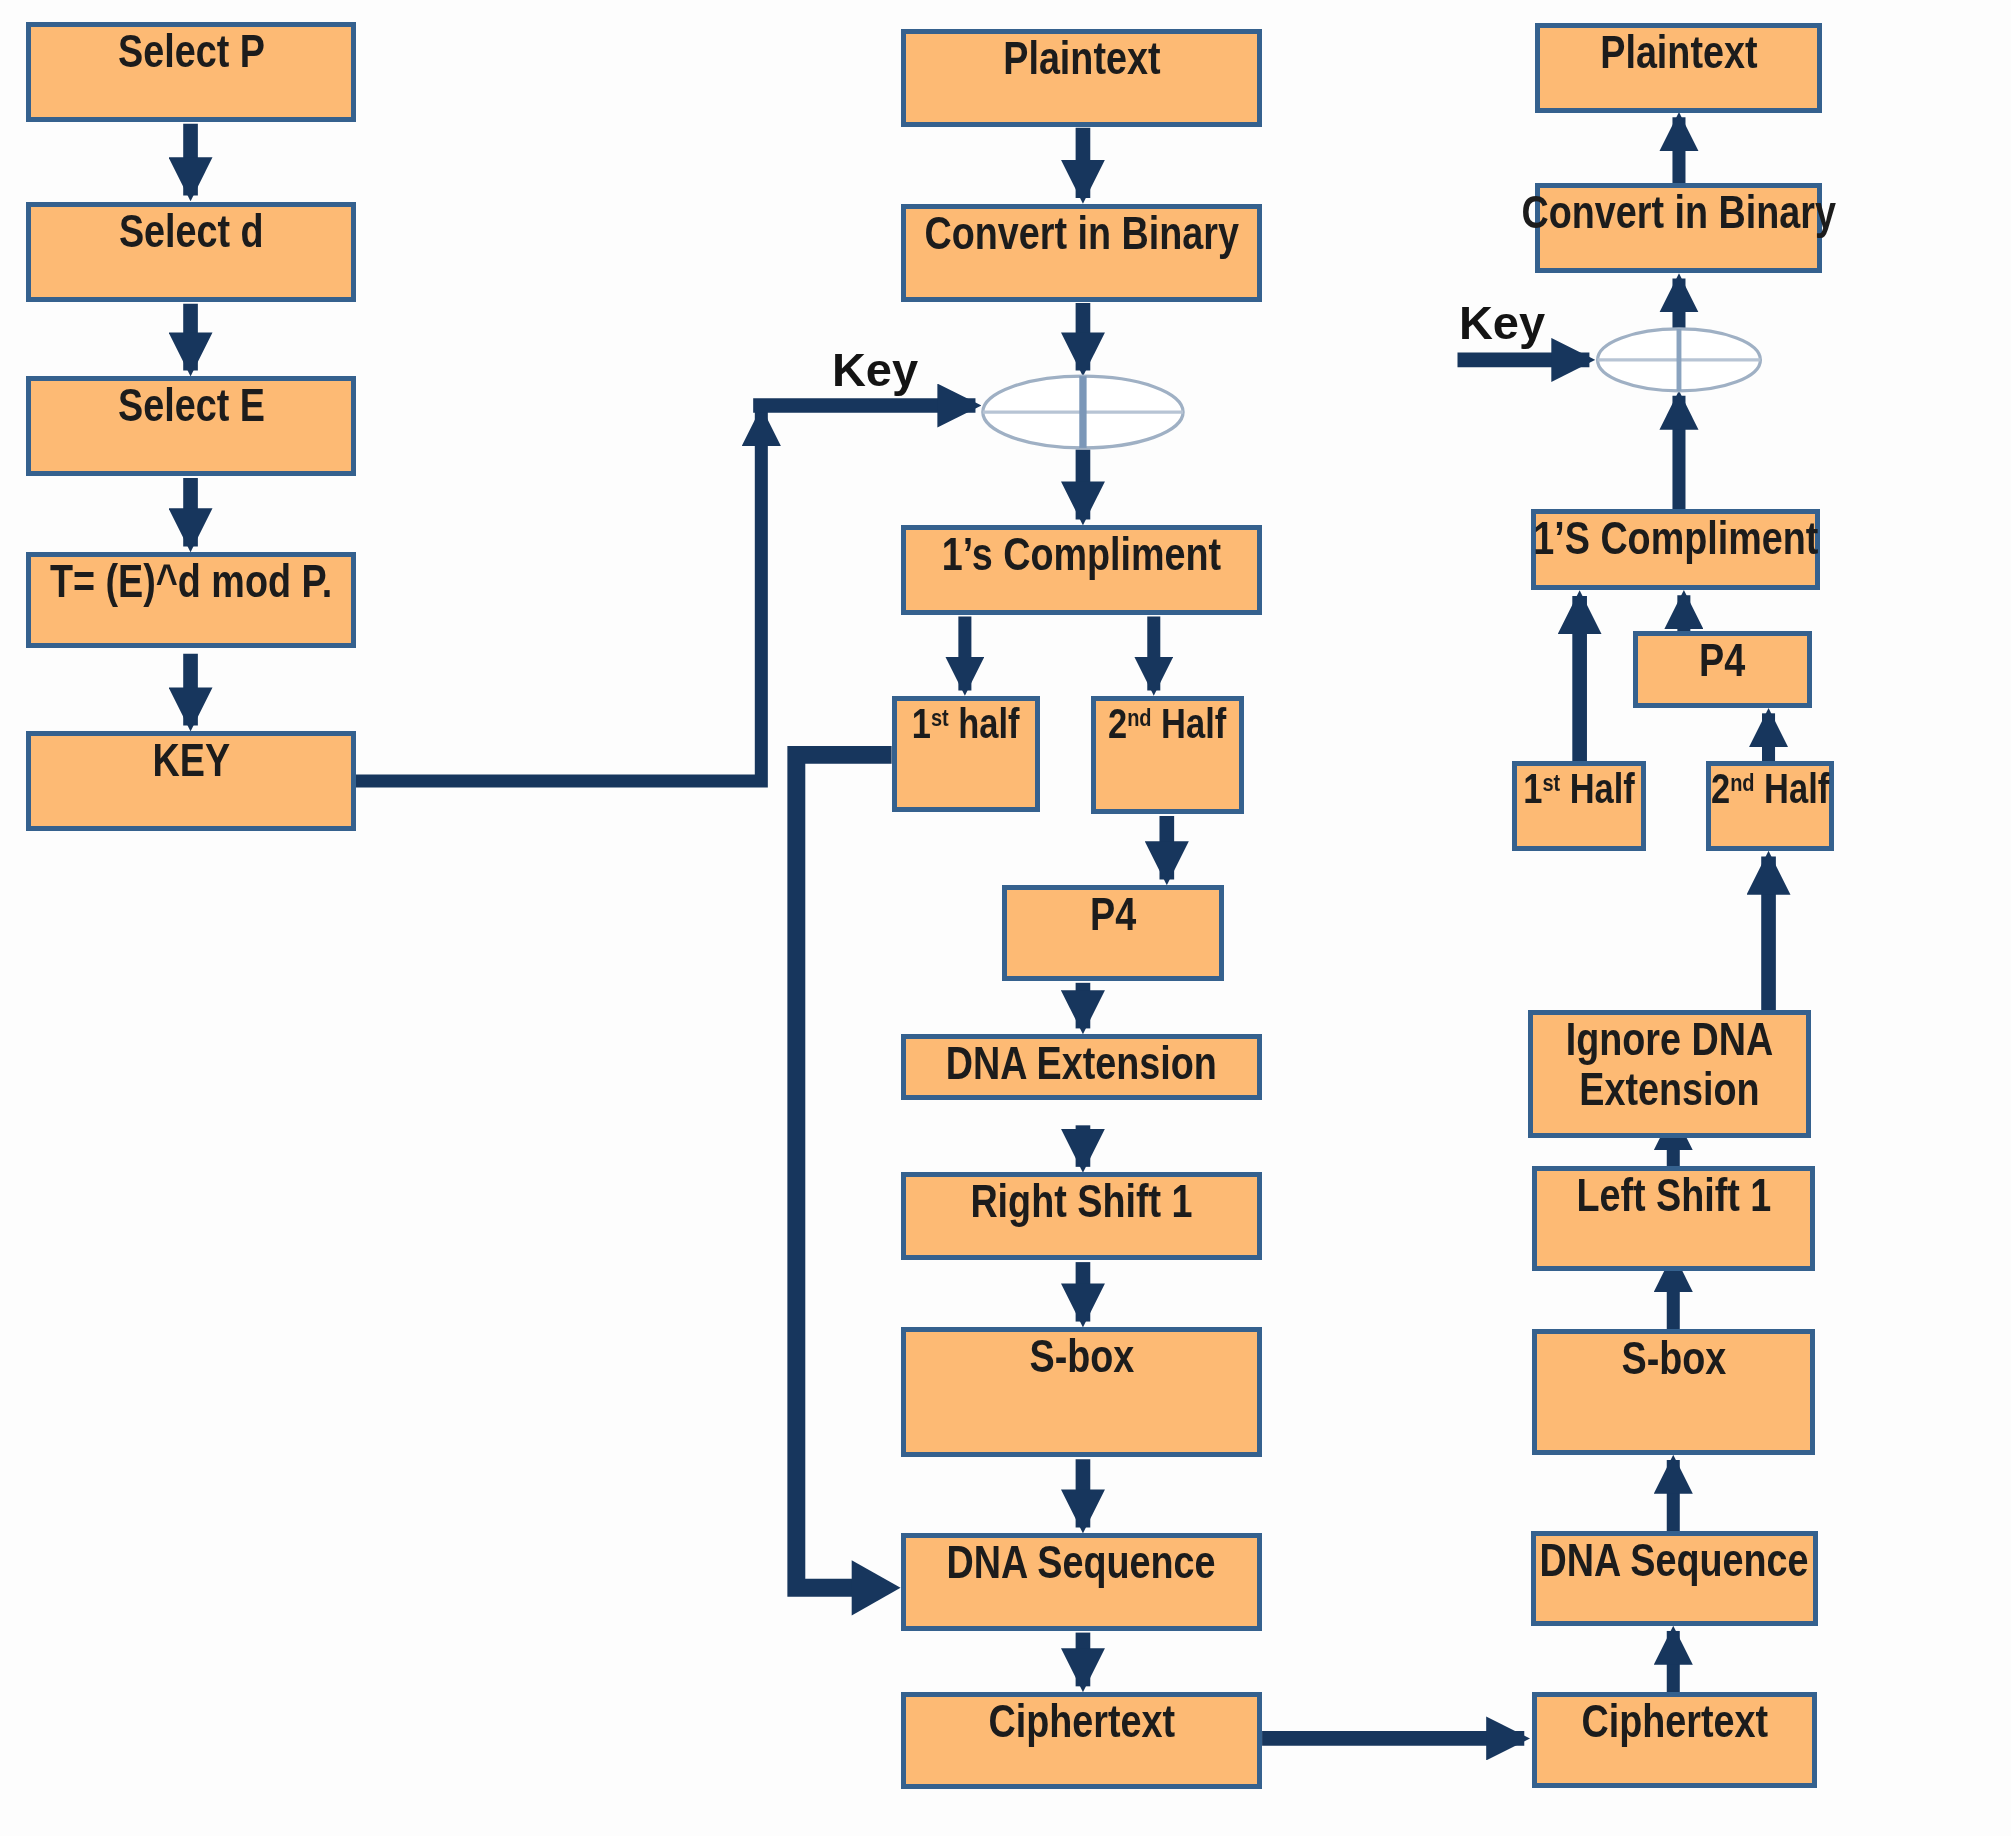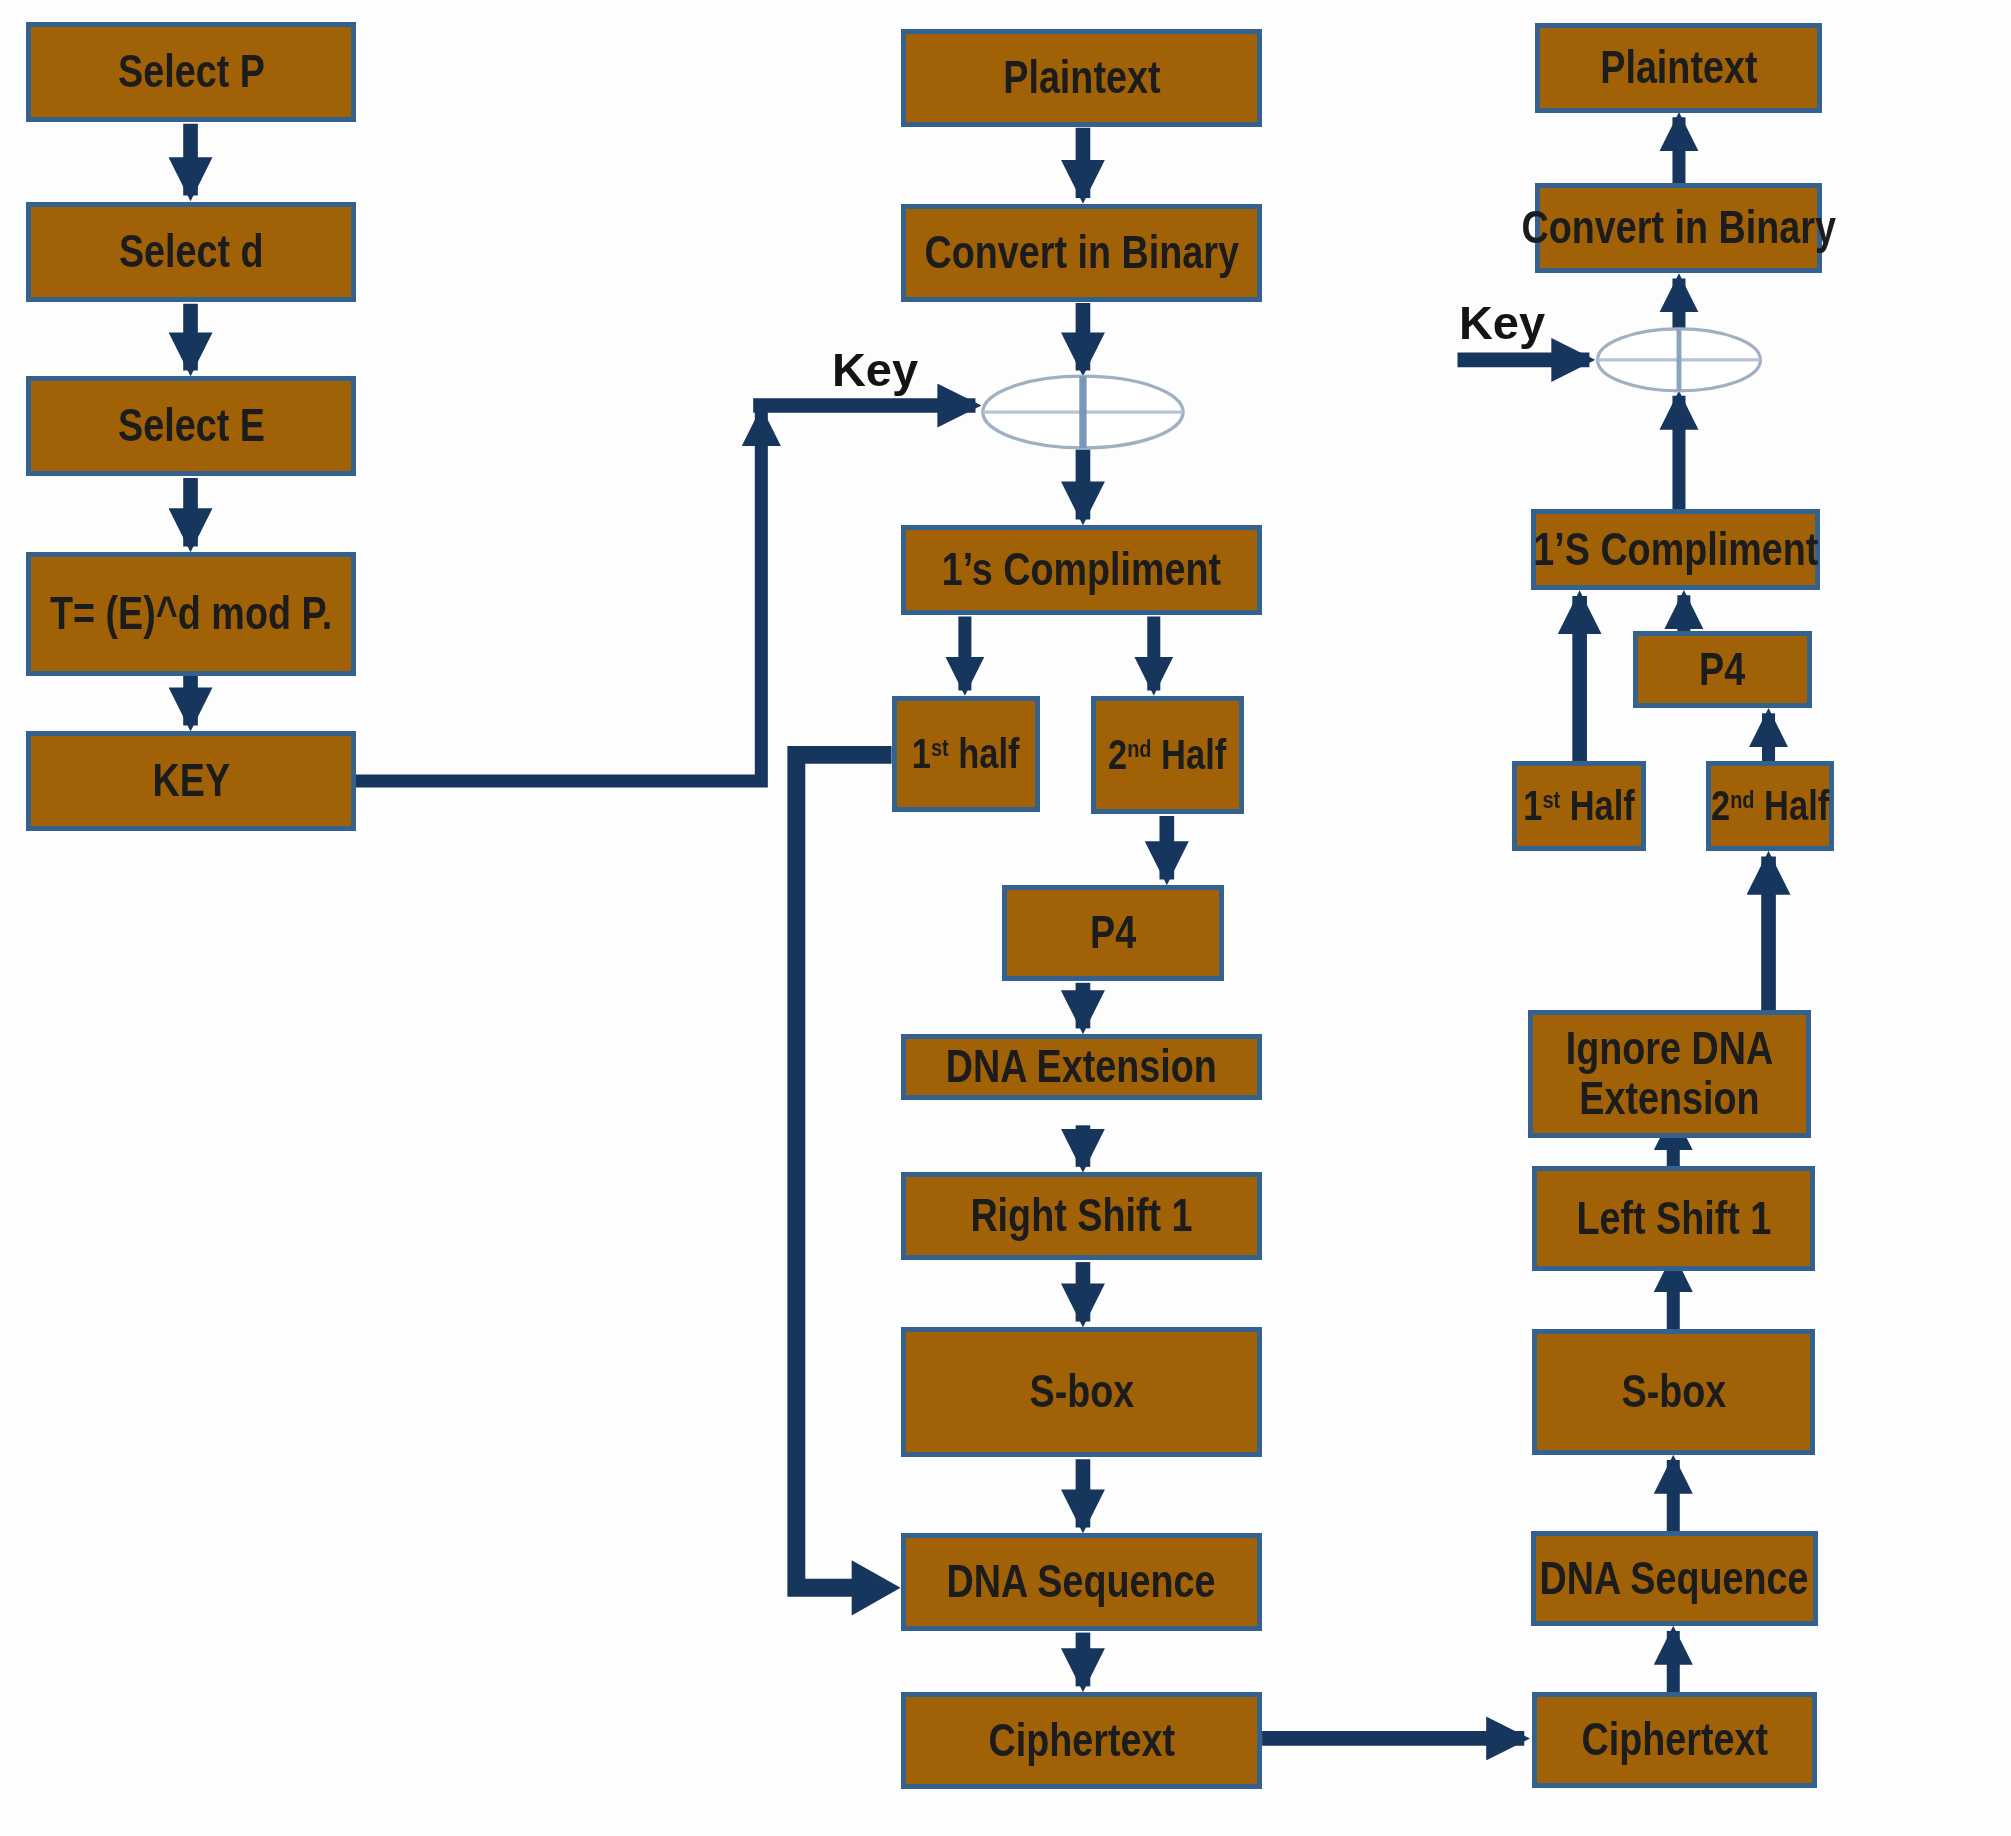--- a/index.html
+++ b/index.html
@@ -7,23 +7,23 @@
     position:relative;
     width:2012px;height:1837px;
     background:#fdfdfd;
     font-family:"Liberation Sans",sans-serif;
     overflow:hidden;
   }
   #wires{position:absolute;left:0;top:0;}
   .node{
     position:absolute;
     box-sizing:border-box;
-    background:#a16207;
+    background:#fdba74;
     border:5.7px solid #35618e;
-    display:flex;align-items:center;justify-content:center;
+    display:flex;justify-content:center;
     z-index:2;
   }
   .lbl{
     font-weight:700;
     font-size:46px;
     color:#1c1c1c;
     white-space:nowrap;
     transform:scaleX(.82);
     transform-origin:center;
     text-align:center;
@@ -116,21 +116,21 @@
 
   <div class="node" style="left:26px;top:22px;width:330px;height:100px">
     <span class="lbl">Select P</span>
   </div>
   <div class="node" style="left:26px;top:376px;width:330px;height:100px">
     <span class="lbl">Select E</span>
   </div>
   <div class="node" style="left:26px;top:202px;width:330px;height:100px">
     <span class="lbl">Select d</span>
   </div>
-  <div class="node" style="left:26px;top:552px;width:330px;height:124px">
+  <div class="node" style="left:26px;top:552px;width:330px;height:96px">
     <span class="lbl">T= (E)^d mod P.</span>
   </div>
   <div class="node" style="left:26px;top:731px;width:330px;height:100px">
     <span class="lbl">KEY</span>
   </div>
 
   <div class="keylbl" style="left:818px;top:342px;width:114px">Key</div>
 
   <div class="node" style="left:901px;top:28.5px;width:361px;height:98px">
     <span class="lbl">Plaintext</span>

